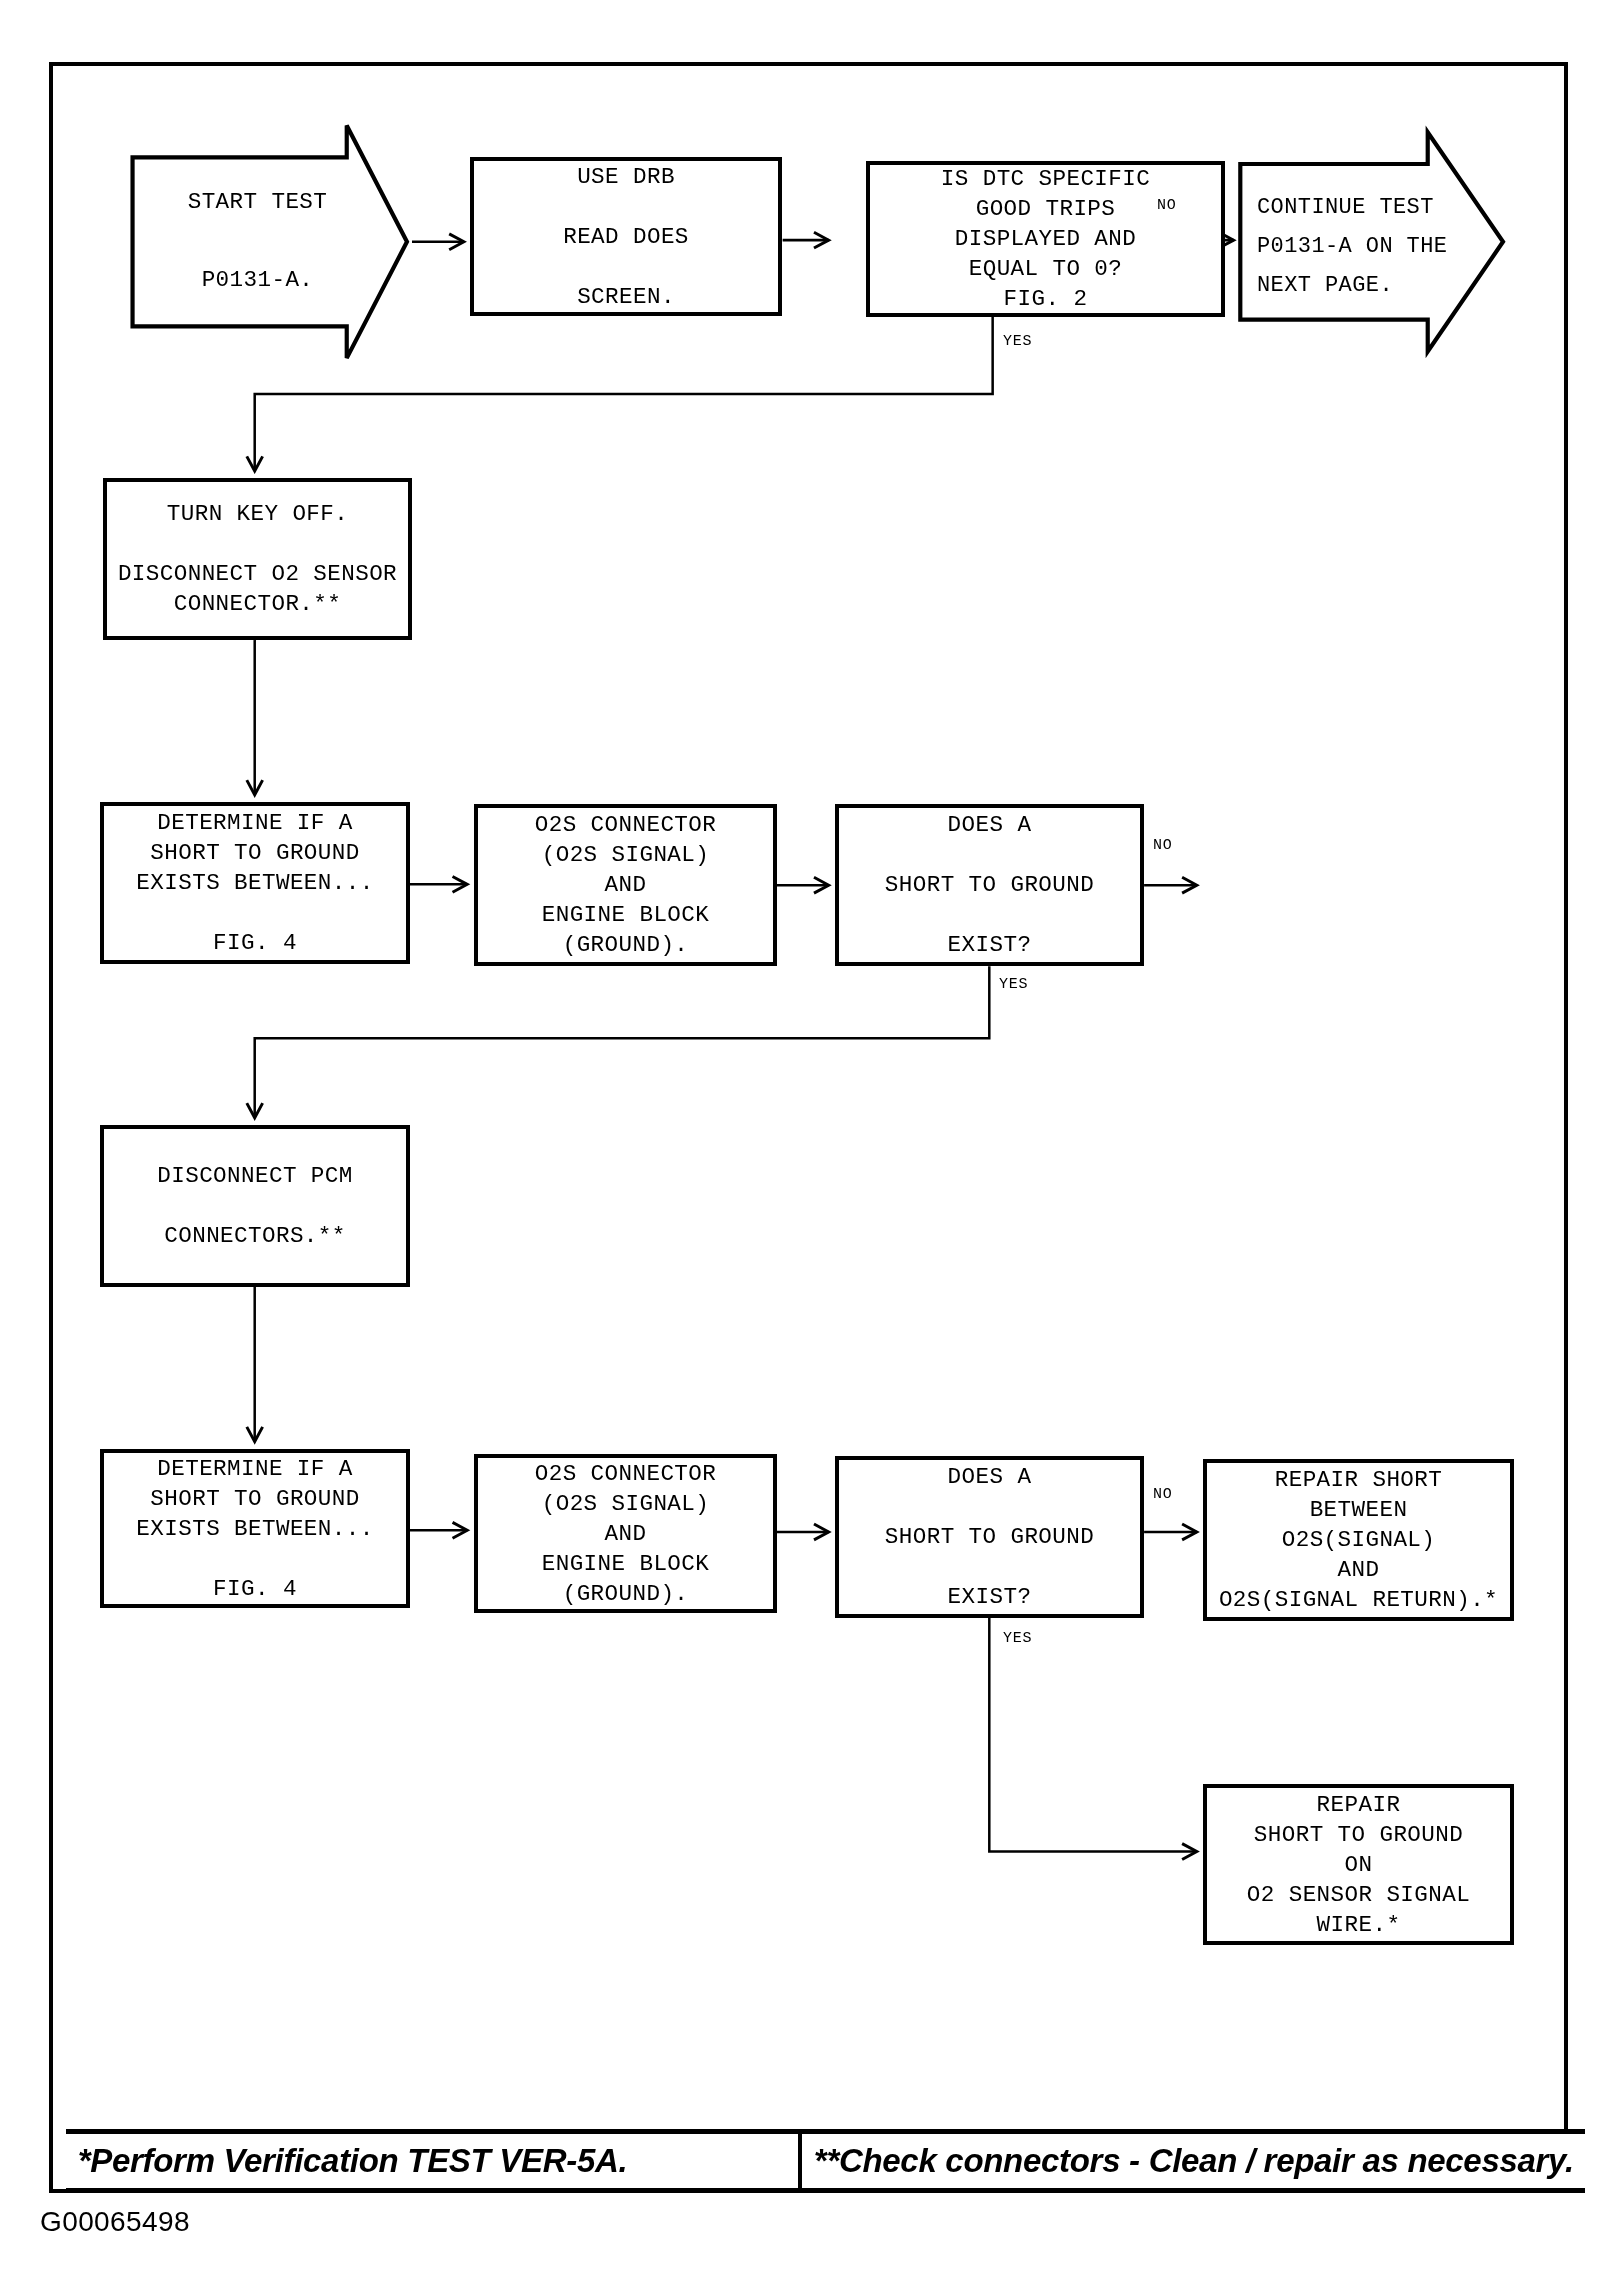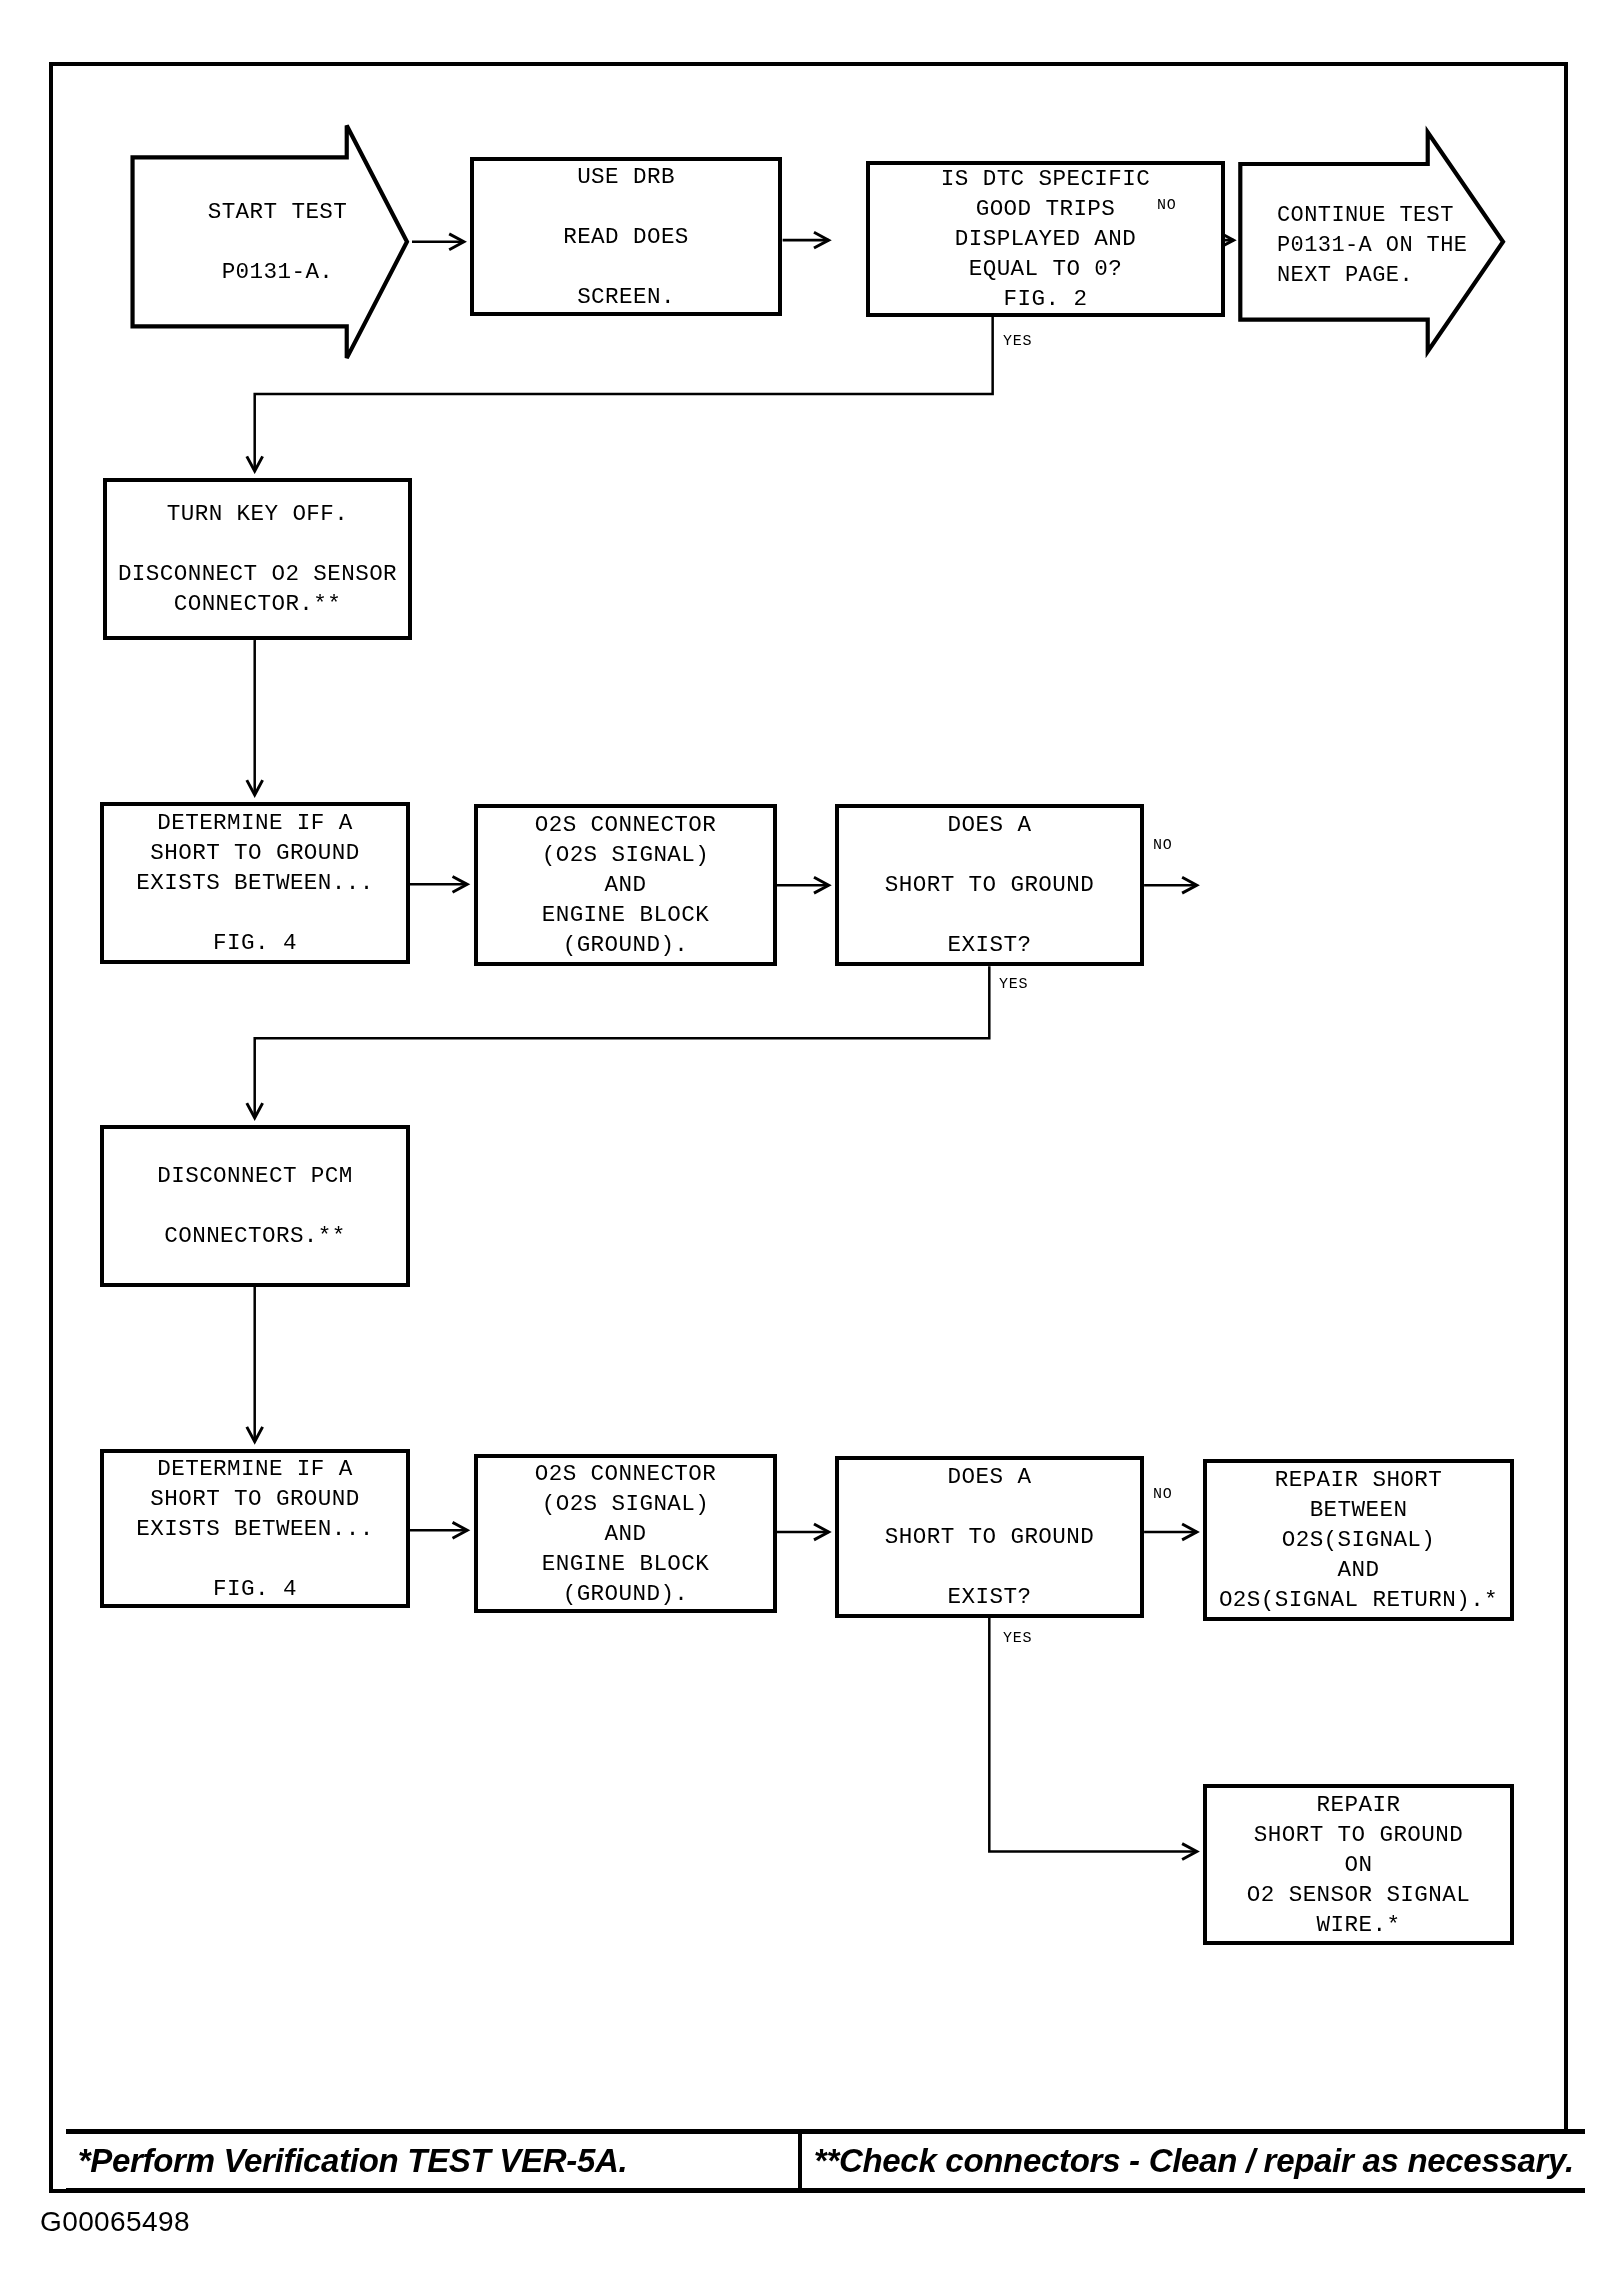--- a/index.html
+++ b/index.html
@@ -5,21 +5,21 @@
   html,body{margin:0;padding:0;background:#ffffff;}
   .page{position:relative;width:1618px;height:2295px;background:#ffffff;color:#000;
         font-family:"Liberation Mono", monospace;overflow:hidden;}
   .page-border{position:absolute;left:49px;top:62px;width:1519px;height:2131px;
         border:4.2px solid #000;box-sizing:border-box;}
   svg.canvas{position:absolute;left:0;top:0;width:1618px;height:2295px;}
   .node{position:absolute;box-sizing:border-box;border:4.2px solid #000;background:#fff;
         display:flex;align-items:center;justify-content:center;text-align:center;
         font-size:22.6px;line-height:30px;white-space:pre-line;letter-spacing:0.4px;}
   .shape-text{position:absolute;display:flex;align-items:center;justify-content:center;
-        text-align:center;font-size:22.6px;line-height:30px;white-space:pre-line;letter-spacing:0.4px;padding-left:20px;}
+        text-align:center;font-size:22.6px;line-height:39px;white-space:pre-line;letter-spacing:0.4px;}
   .shape-text.left{justify-content:flex-start;text-align:left;font-size:22px;}
   .edge-label{position:absolute;font-size:15px;letter-spacing:0.8px;text-align:right;}
   .footer-bar{position:absolute;left:66px;top:2129px;width:1519px;height:64px;
         box-sizing:border-box;border-top:5.9px solid #000;border-bottom:5.9px solid #000;
         display:flex;background:#fff;}
   .footer-cell{display:flex;align-items:center;box-sizing:border-box;
         font-family:"Liberation Sans", sans-serif;font-weight:bold;font-style:italic;
         font-size:33px;letter-spacing:-0.3px;padding-left:11.7px;white-space:nowrap;}
   .footer-cell.left{width:48.2%;}
   .footer-cell.right{width:51.8%;border-left:4.2px solid #000;}

